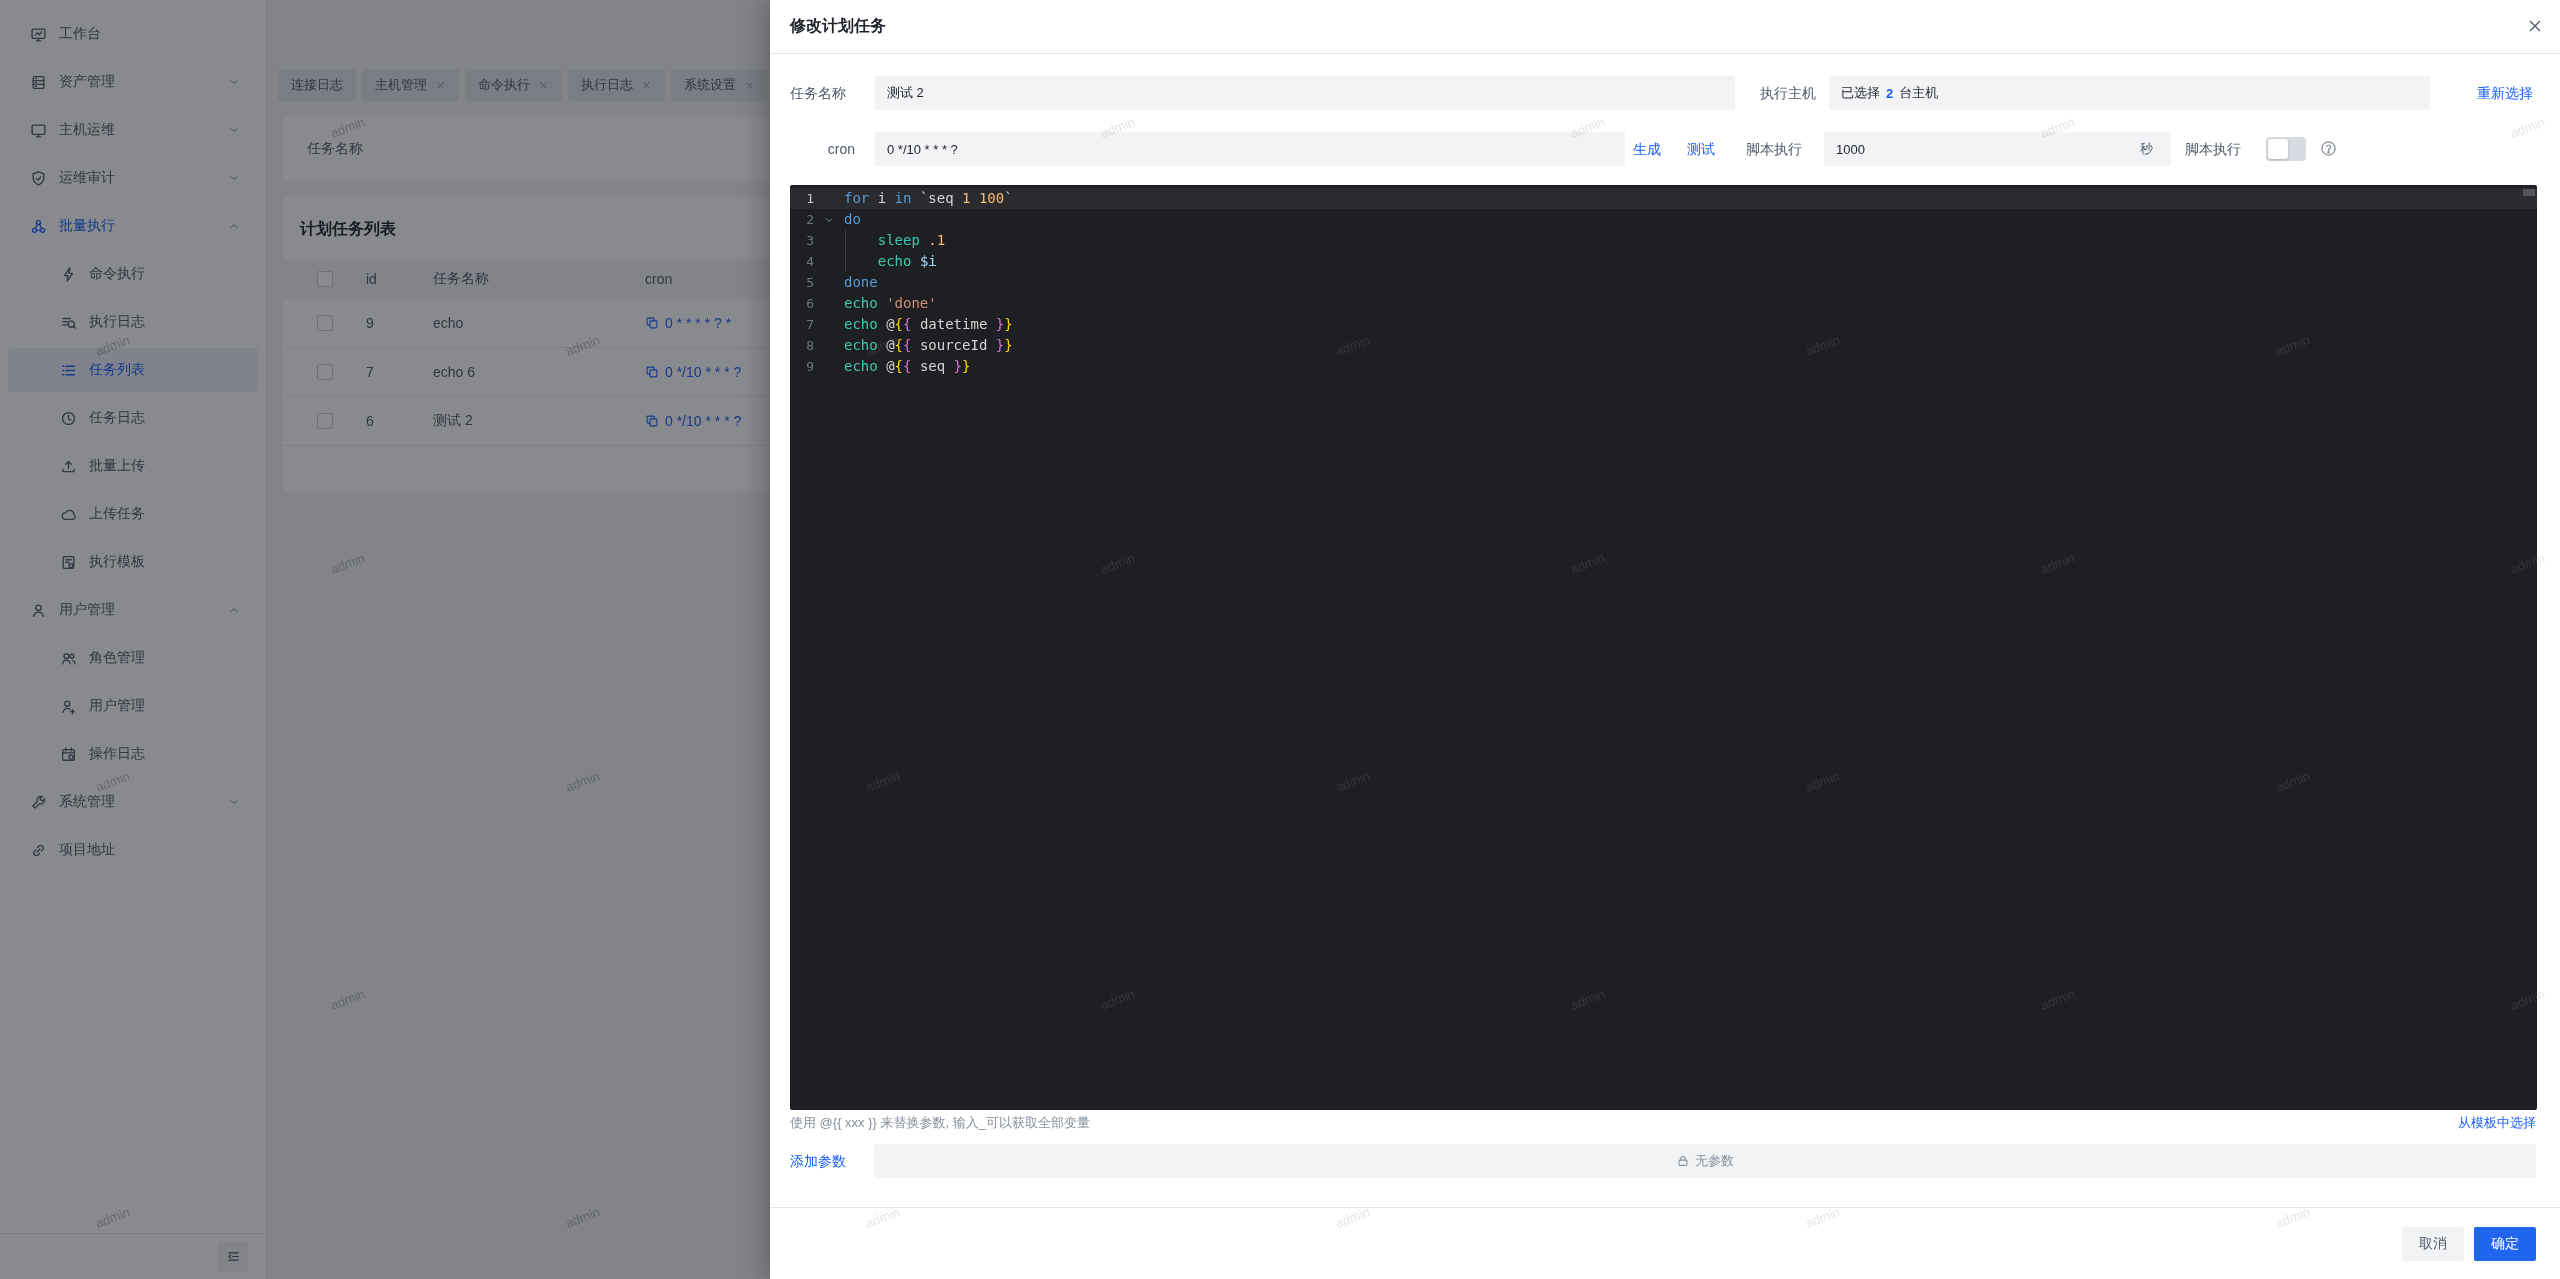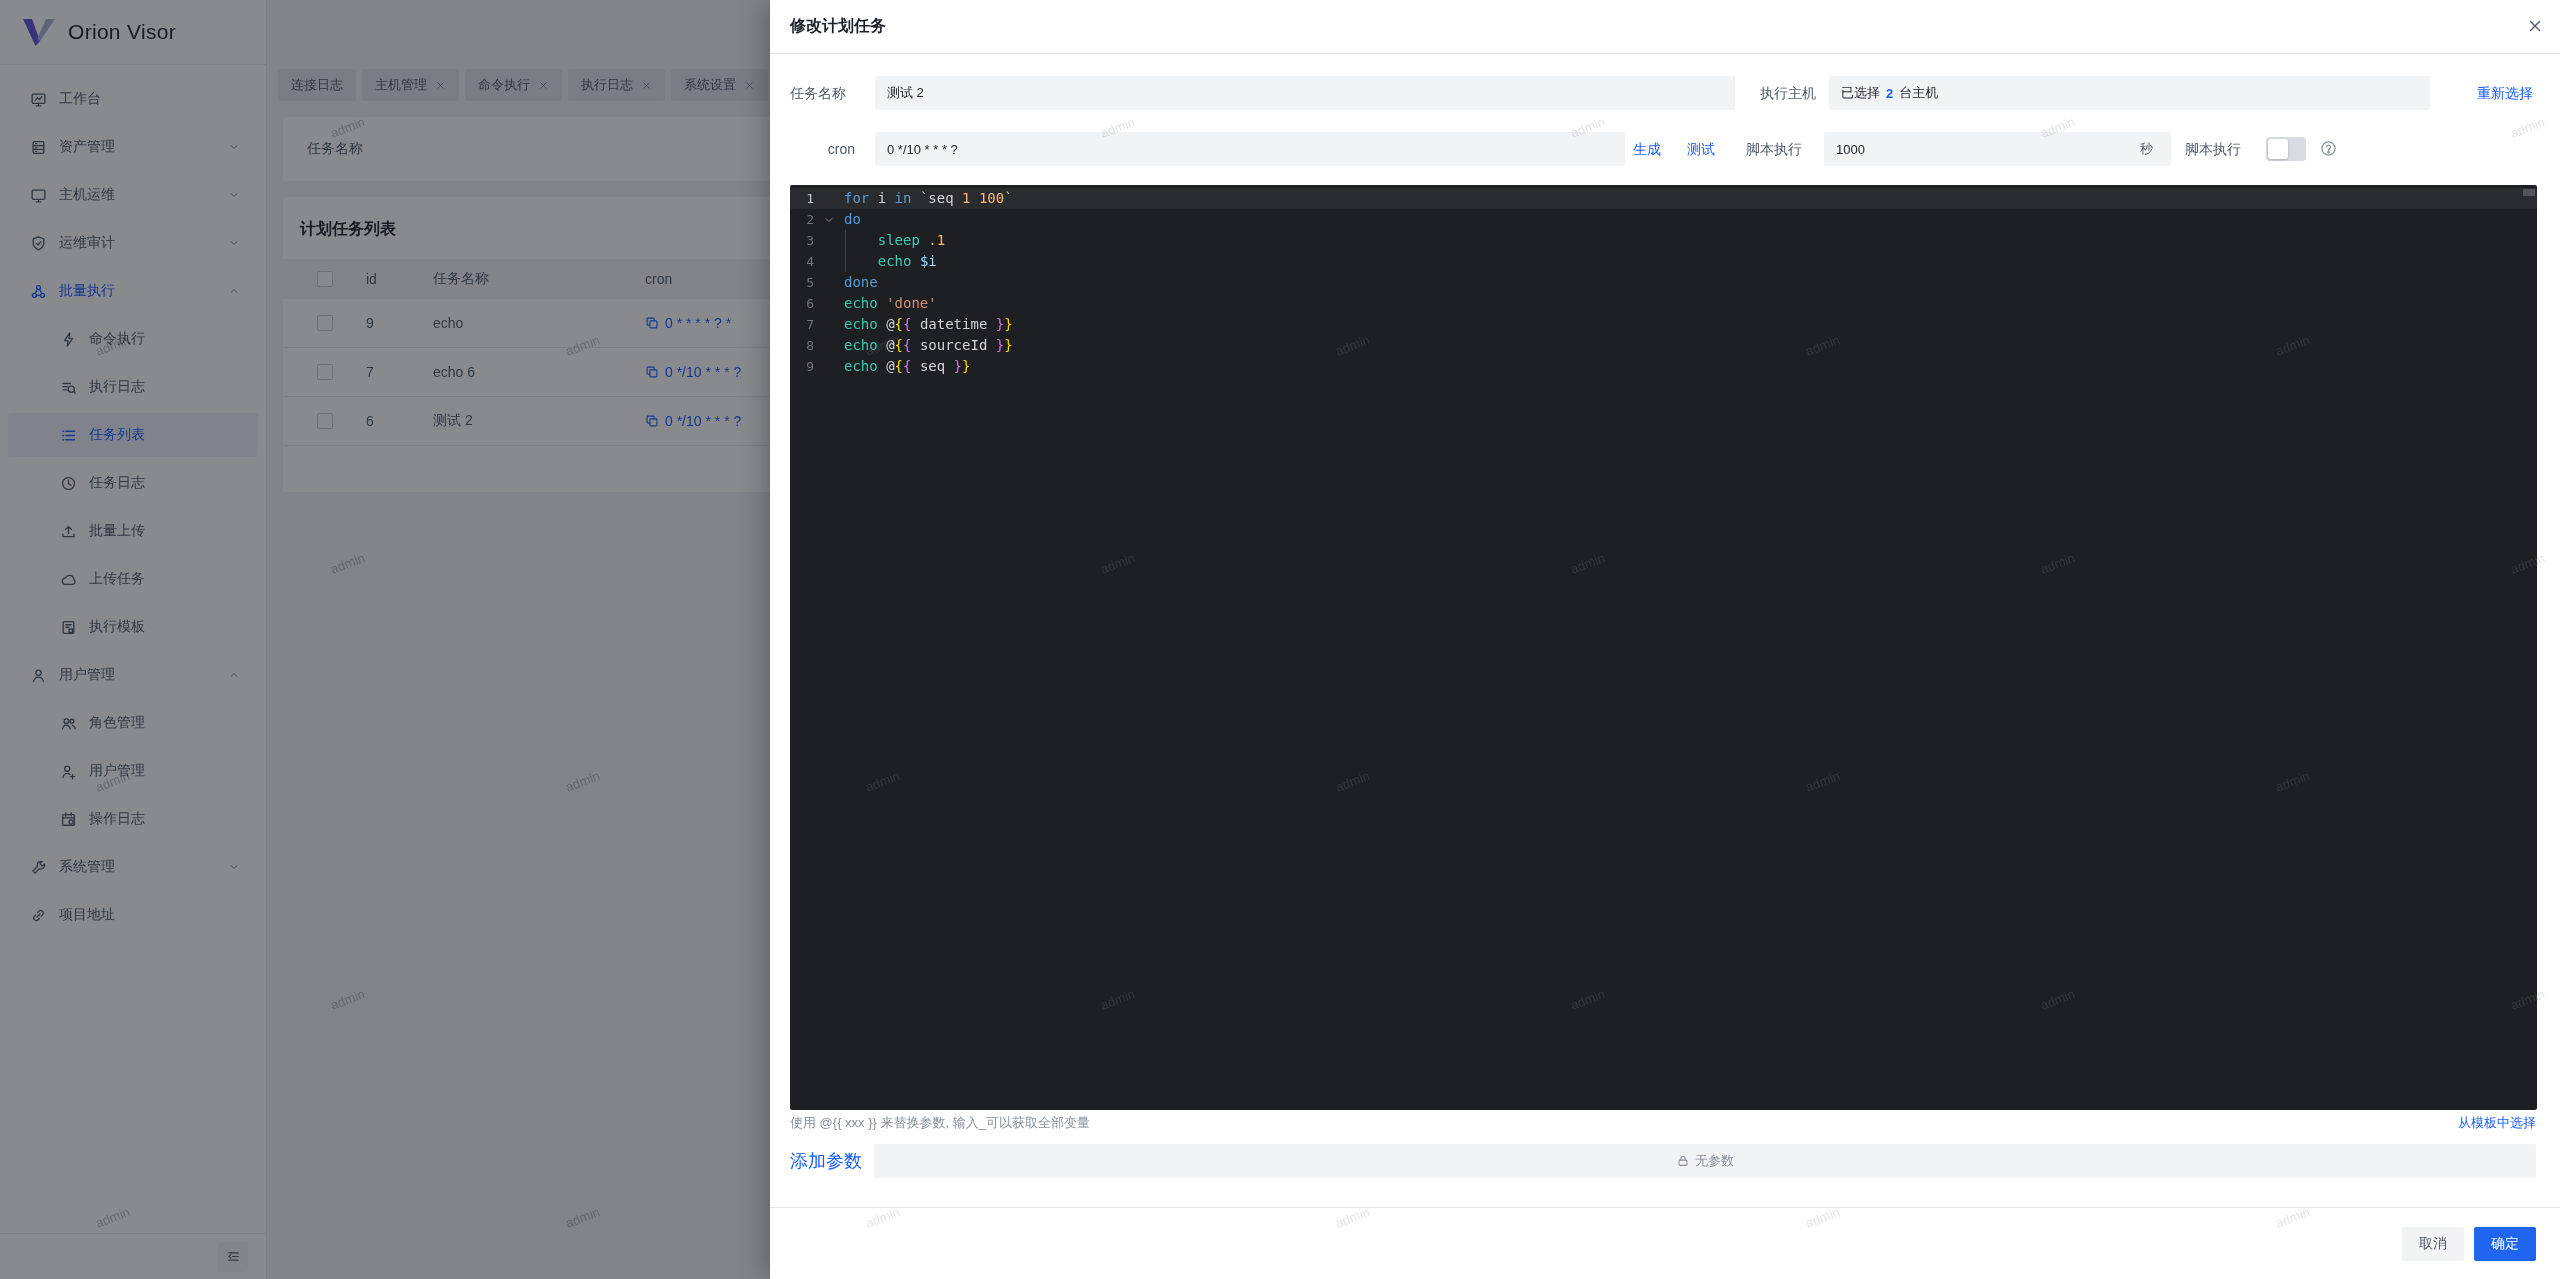--- a/index.html
+++ b/index.html
@@ -104,43 +104,36 @@
   .fold svg{width:12px;height:12px;}
   .code-text{font-family:"DejaVu Sans Mono",monospace;font-size:14px;white-space:pre;line-height:21px;}
   .tk-kw{color:#569cd6;} .tk-cmd{color:#3dc9b0;} .tk-num{color:#fdba74;} .tk-str{color:#ce9178;}
   .tk-var{color:#9cdcfe;} .tk-fg{color:#d4d4d4;} .tk-b1{color:#ffd700;} .tk-b2{color:#da70d6;}
   .indent-guide{position:absolute;left:55px;width:1px;background:#3c3f44;}
   .scroll-thumb{position:absolute;right:2px;top:4px;width:12px;height:7px;background:#5a5d63;opacity:.85;}
 
   .hint-row{position:absolute;left:20px;right:24px;top:1114px;height:20px;font-size:13px;color:#86909c;}
   .hint-right{position:absolute;right:0;top:0;color:#165dff;cursor:pointer;}
   .param-row{position:absolute;left:20px;right:24px;top:1144px;height:34px;}
-  .add-param{position:absolute;left:0;top:0;height:34px;line-height:34px;color:#165dff;font-size:18px;cursor:pointer;}
+  .add-param{position:absolute;left:0;top:0;height:34px;line-height:34px;color:#165dff;font-size:14px;cursor:pointer;}
   .param-bar{position:absolute;left:84px;right:0;top:0;height:34px;background:#f2f3f5;border-radius:2px;
              display:flex;align-items:center;justify-content:center;color:#86909c;font-size:13px;}
   .param-bar .lk{width:14px;height:14px;margin-right:5px;display:flex;}
   .param-bar .lk svg{width:14px;height:14px;}
   .footer-divider{position:absolute;left:0;right:0;top:1207px;height:1px;background:#e5e6eb;}
   .btn{position:absolute;top:1227px;height:34px;width:62px;border-radius:2px;font-size:14px;cursor:pointer;
        display:flex;align-items:center;justify-content:center;border:none;}
   .btn-cancel{right:96px;background:#f2f3f5;color:#4e5969;}
   .btn-ok{right:24px;background:#2065f0;color:#fff;}
 </style>
 </head>
 <body>
 
 <div class="app">
   <aside class="sidebar">
-    <div class="logo-row">
-      <svg class="logo-mark" viewBox="0 0 34 30">
-        <polygon points="1,2 10,2 18,24 13.5,29" fill="#5c52d9"></polygon>
-        <polygon points="33,2 24,2 15.5,21.5 18,24" fill="#a9b2cf"></polygon>
-      </svg>
-      <span class="logo-text">Orion Visor</span>
-    </div>
     <nav class="menu" id="menu">
         <div class="menu-item lvl1">
           <span class="mi-ico">
             <svg viewBox="0 0 16 16" fill="none" stroke="currentColor" stroke-width="1.25" stroke-linecap="round" stroke-linejoin="round">
               <rect x="2" y="3" width="12" height="8.6" rx="1"></rect>
               <path d="M5 8.6l2-2.2 2 1.8 2-2.8"></path>
               <path d="M6 14h4M8 11.6V14"></path>
             </svg>
           </span>
           <span class="mi-label">工作台</span>

